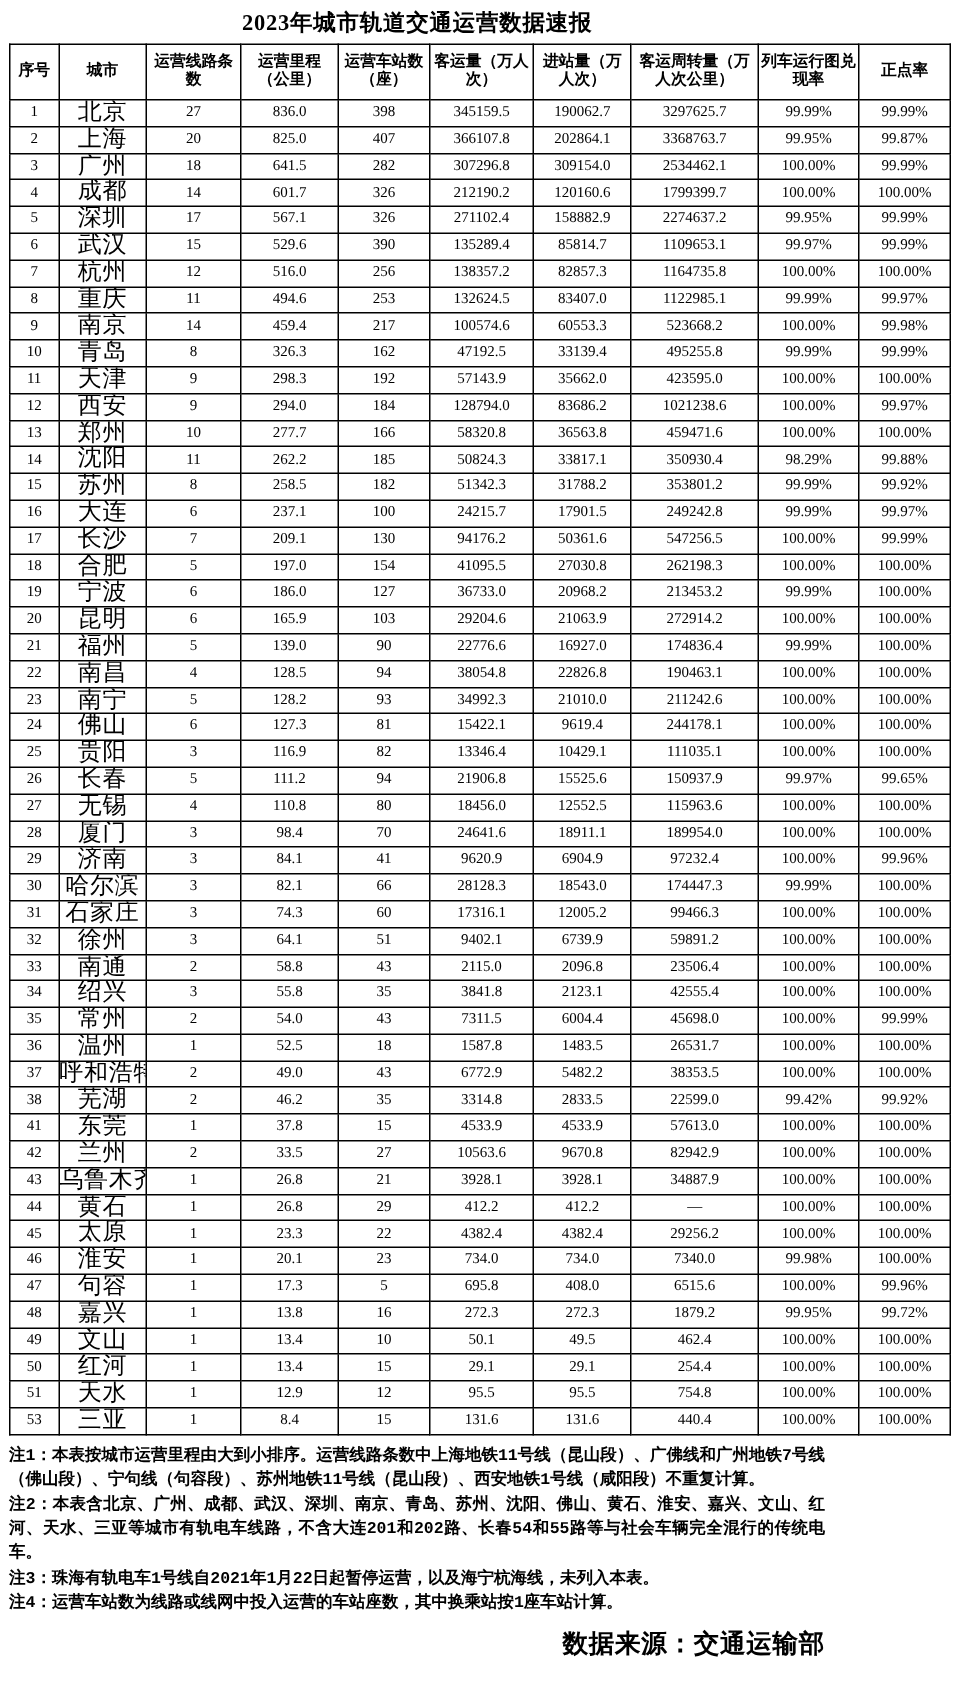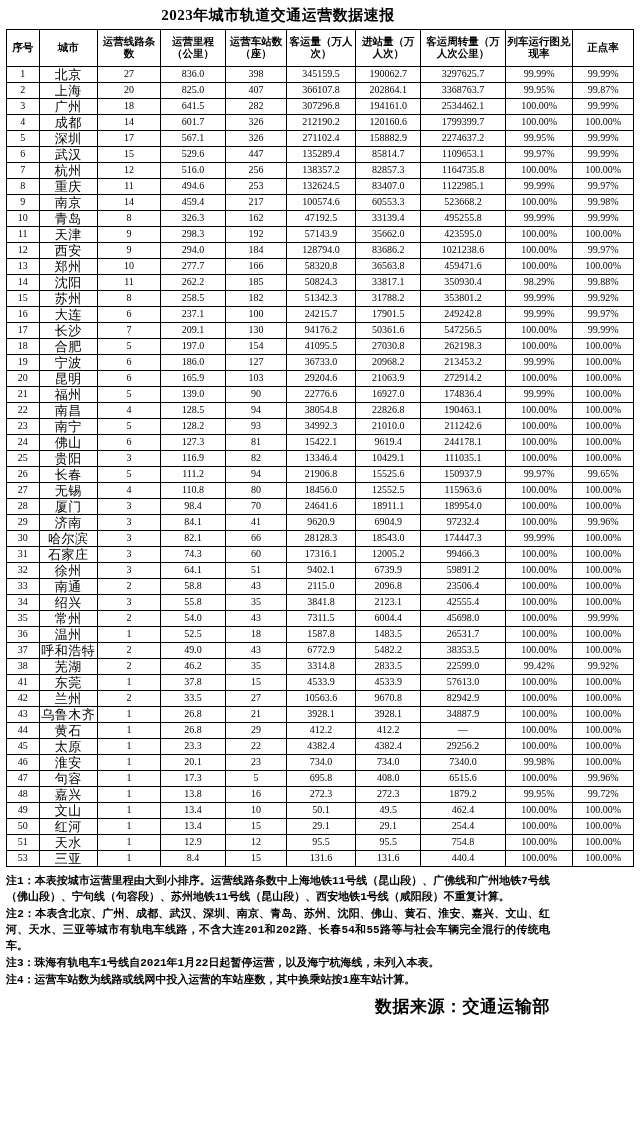--- a/index.html
+++ b/index.html
@@ -45,21 +45,21 @@
   }
   table.data thead th {
     font-weight: bold;
     font-size: 10.5px;
     height: 34px;
     padding: 1px 1px;
     white-space: normal;
     line-height: 1.15;
   }
   td.num { font-size: 10px; }
-  td.city { font-size: 13px; letter-spacing: 0.5px; }
+  td.city { font-size: 16px; letter-spacing: 0.5px; }
   col.c0 { width: 30px; }
   col.c1 { width: 54px; }
   col.c2 { width: 58px; }
   col.c3 { width: 60px; }
   col.c4 { width: 56px; }
   col.c5 { width: 64px; }
   col.c6 { width: 60px; }
   col.c7 { width: 78px; }
   col.c8 { width: 62px; }
   col.c9 { width: 56px; }
@@ -141,21 +141,21 @@
           <td class="num">99.95%</td>
           <td class="num">99.87%</td>
         </tr>
         <tr>
           <td class="num">3</td>
           <td class="city">广州</td>
           <td class="num">18</td>
           <td class="num">641.5</td>
           <td class="num">282</td>
           <td class="num">307296.8</td>
-          <td class="num">194161.0</td>
+          <td class="num">309154.0</td>
           <td class="num">2534462.1</td>
           <td class="num">100.00%</td>
           <td class="num">99.99%</td>
         </tr>
         <tr>
           <td class="num">4</td>
           <td class="city">成都</td>
           <td class="num">14</td>
           <td class="num">601.7</td>
           <td class="num">326</td>
@@ -175,21 +175,21 @@
           <td class="num">158882.9</td>
           <td class="num">2274637.2</td>
           <td class="num">99.95%</td>
           <td class="num">99.99%</td>
         </tr>
         <tr>
           <td class="num">6</td>
           <td class="city">武汉</td>
           <td class="num">15</td>
           <td class="num">529.6</td>
-          <td class="num">447</td>
+          <td class="num">390</td>
           <td class="num">135289.4</td>
           <td class="num">85814.7</td>
           <td class="num">1109653.1</td>
           <td class="num">99.97%</td>
           <td class="num">99.99%</td>
         </tr>
         <tr>
           <td class="num">7</td>
           <td class="city">杭州</td>
           <td class="num">12</td>

